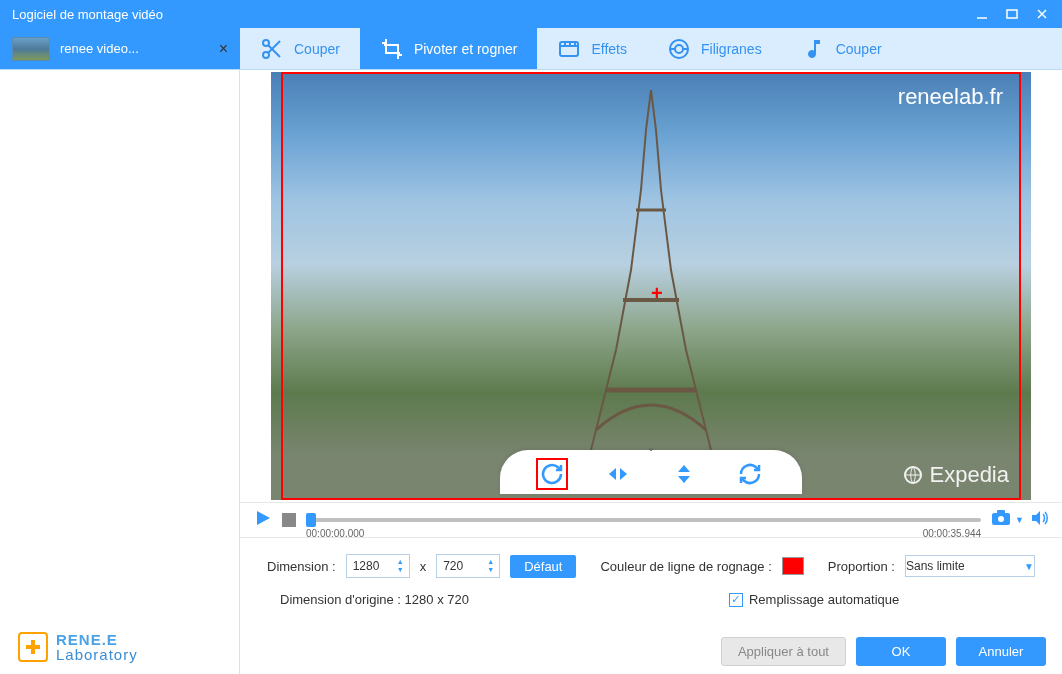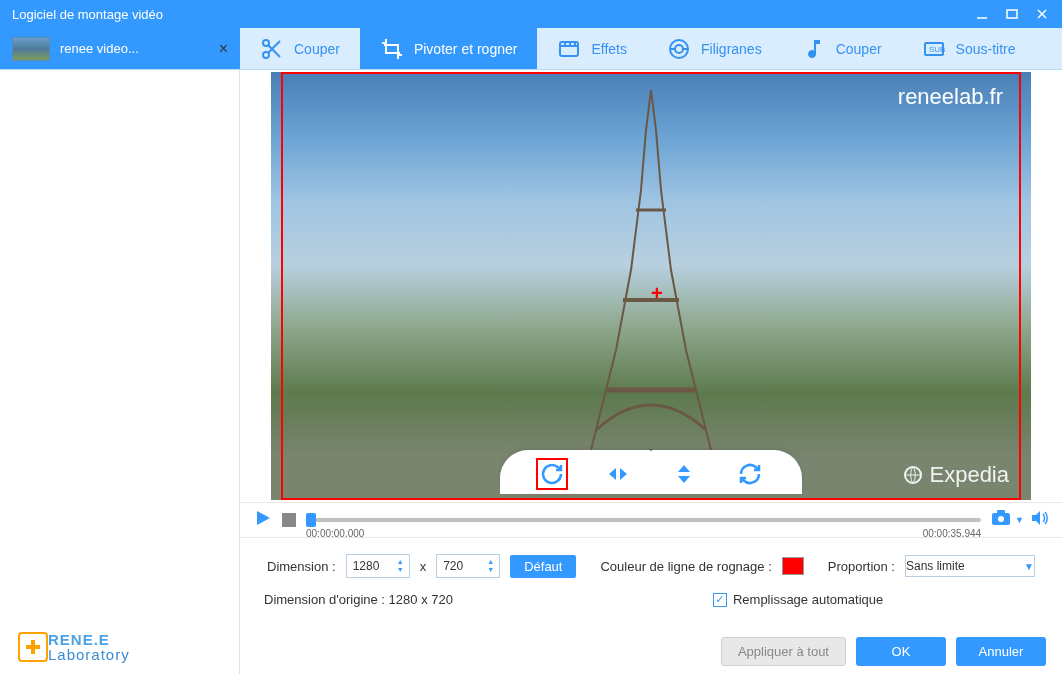--- a/index.html
+++ b/index.html
@@ -50,31 +50,31 @@
 
 .controls-panel { padding: 16px 20px; background: #fff; font-size: 13px; color: #333; }
 .ctrl-row { display: flex; align-items: center; gap: 10px; margin-bottom: 14px; }
 .ctrl-row1 { justify-content: center; flex-wrap: wrap; }
 .dim-input { width: 64px; height: 24px; border: 1px solid #b8cfe5; display: flex; align-items: center; justify-content: space-between; padding: 0 2px 0 6px; font-size: 12px; background: #fff; }
 .spin { display: flex; flex-direction: column; gap: 0; }
 .spin-btn { width: 10px; height: 8px; font-size: 7px; color: #3399ff; line-height: 7px; cursor: pointer; }
 .btn-defaut { background: #3399ff; color: #fff; border: none; padding: 4px 14px; font-size: 13px; border-radius: 2px; cursor: pointer; }
 .color-swatch { width: 22px; height: 18px; background: #ff0000; border: 1px solid #999; cursor: pointer; }
 .prop-select { width: 130px; height: 22px; border: 1px solid #b8cfe5; display: flex; align-items: center; justify-content: space-between; padding: 0 0; font-size: 12px; background: #fff; cursor: pointer; }
-.orig-dim { margin-left: 4px; float: left; }
+.orig-dim { margin-left: 20px; float: left; }
 .checkbox-wrap { display: flex; align-items: center; gap: 6px; margin-left: 250px; }
 .checkbox { width: 14px; height: 14px; border: 1px solid #3399ff; display: flex; align-items: center; justify-content: center; color: #3399ff; font-size: 11px; cursor: pointer; }
 
 .bottom-bar { position: absolute; bottom: 0; left: 0; right: 0; padding: 8px 16px; display: flex; justify-content: flex-end; gap: 10px; background: #fff; }
 .btn { min-width: 90px; padding: 6px 16px; font-size: 13px; border-radius: 3px; cursor: pointer; text-align: center; border: none; }
 .btn-apply { background: #e8e8e8; color: #888; border: 1px solid #d0d0d0; min-width: 122px; }
 .btn-ok { background: #3399ff; color: #fff; }
 .btn-cancel { background: #3399ff; color: #fff; }
 
-.logo-box { position: absolute; bottom: 12px; left: 18px; display: flex; align-items: center; }
+.logo-box { position: absolute; bottom: 12px; left: 18px; display: flex; align-items: center; gap: 8px; }
 .logo-sq { width: 30px; height: 30px; background: #fff; border: 2px solid #ffa200; border-radius: 4px; display: flex; align-items: center; justify-content: center; }
 .logo-txt-wrap { display: flex; flex-direction: column; line-height: 1; }
 .logo-main { color: #4aa3e8; font-weight: bold; font-size: 15px; letter-spacing: 1px; }
 .logo-sub { color: #3a8cd4; font-size: 15px; letter-spacing: 1px; }
 
 .right-icons { display: flex; align-items: center; gap: 2px; }
 </style>
 </head>
 <body>
 
@@ -152,29 +152,20 @@
       </span>
       <span>Filigranes</span>
     </div>
     <div class="mode">
       <span class="mode-icon">
         <svg width="24" height="24" viewBox="0 0 24 24" fill="#3492f0">
             <path d="M12 3v10.55A4 4 0 1 0 14 17V7h4V3h-6z"></path>
           </svg>
       </span>
       <span>Couper</span>
-    </div>
-    <div class="mode">
-      <span class="mode-icon">
-        <svg width="24" height="24" viewBox="0 0 24 24" fill="none" stroke="#3492f0" stroke-width="2">
-            <rect x="3" y="6" width="18" height="12" rx="1"></rect>
-            <text x="7" y="15" font-size="8" fill="#3492f0" stroke="none">SUB</text>
-          </svg>
-      </span>
-      <span>Sous-titre</span>
     </div>
   </div>
 </div>
 
 <div class="main">
   <div class="sidebar"></div>
   <div class="content">
 
     <div class="preview-wrap">
       <div class="preview">

